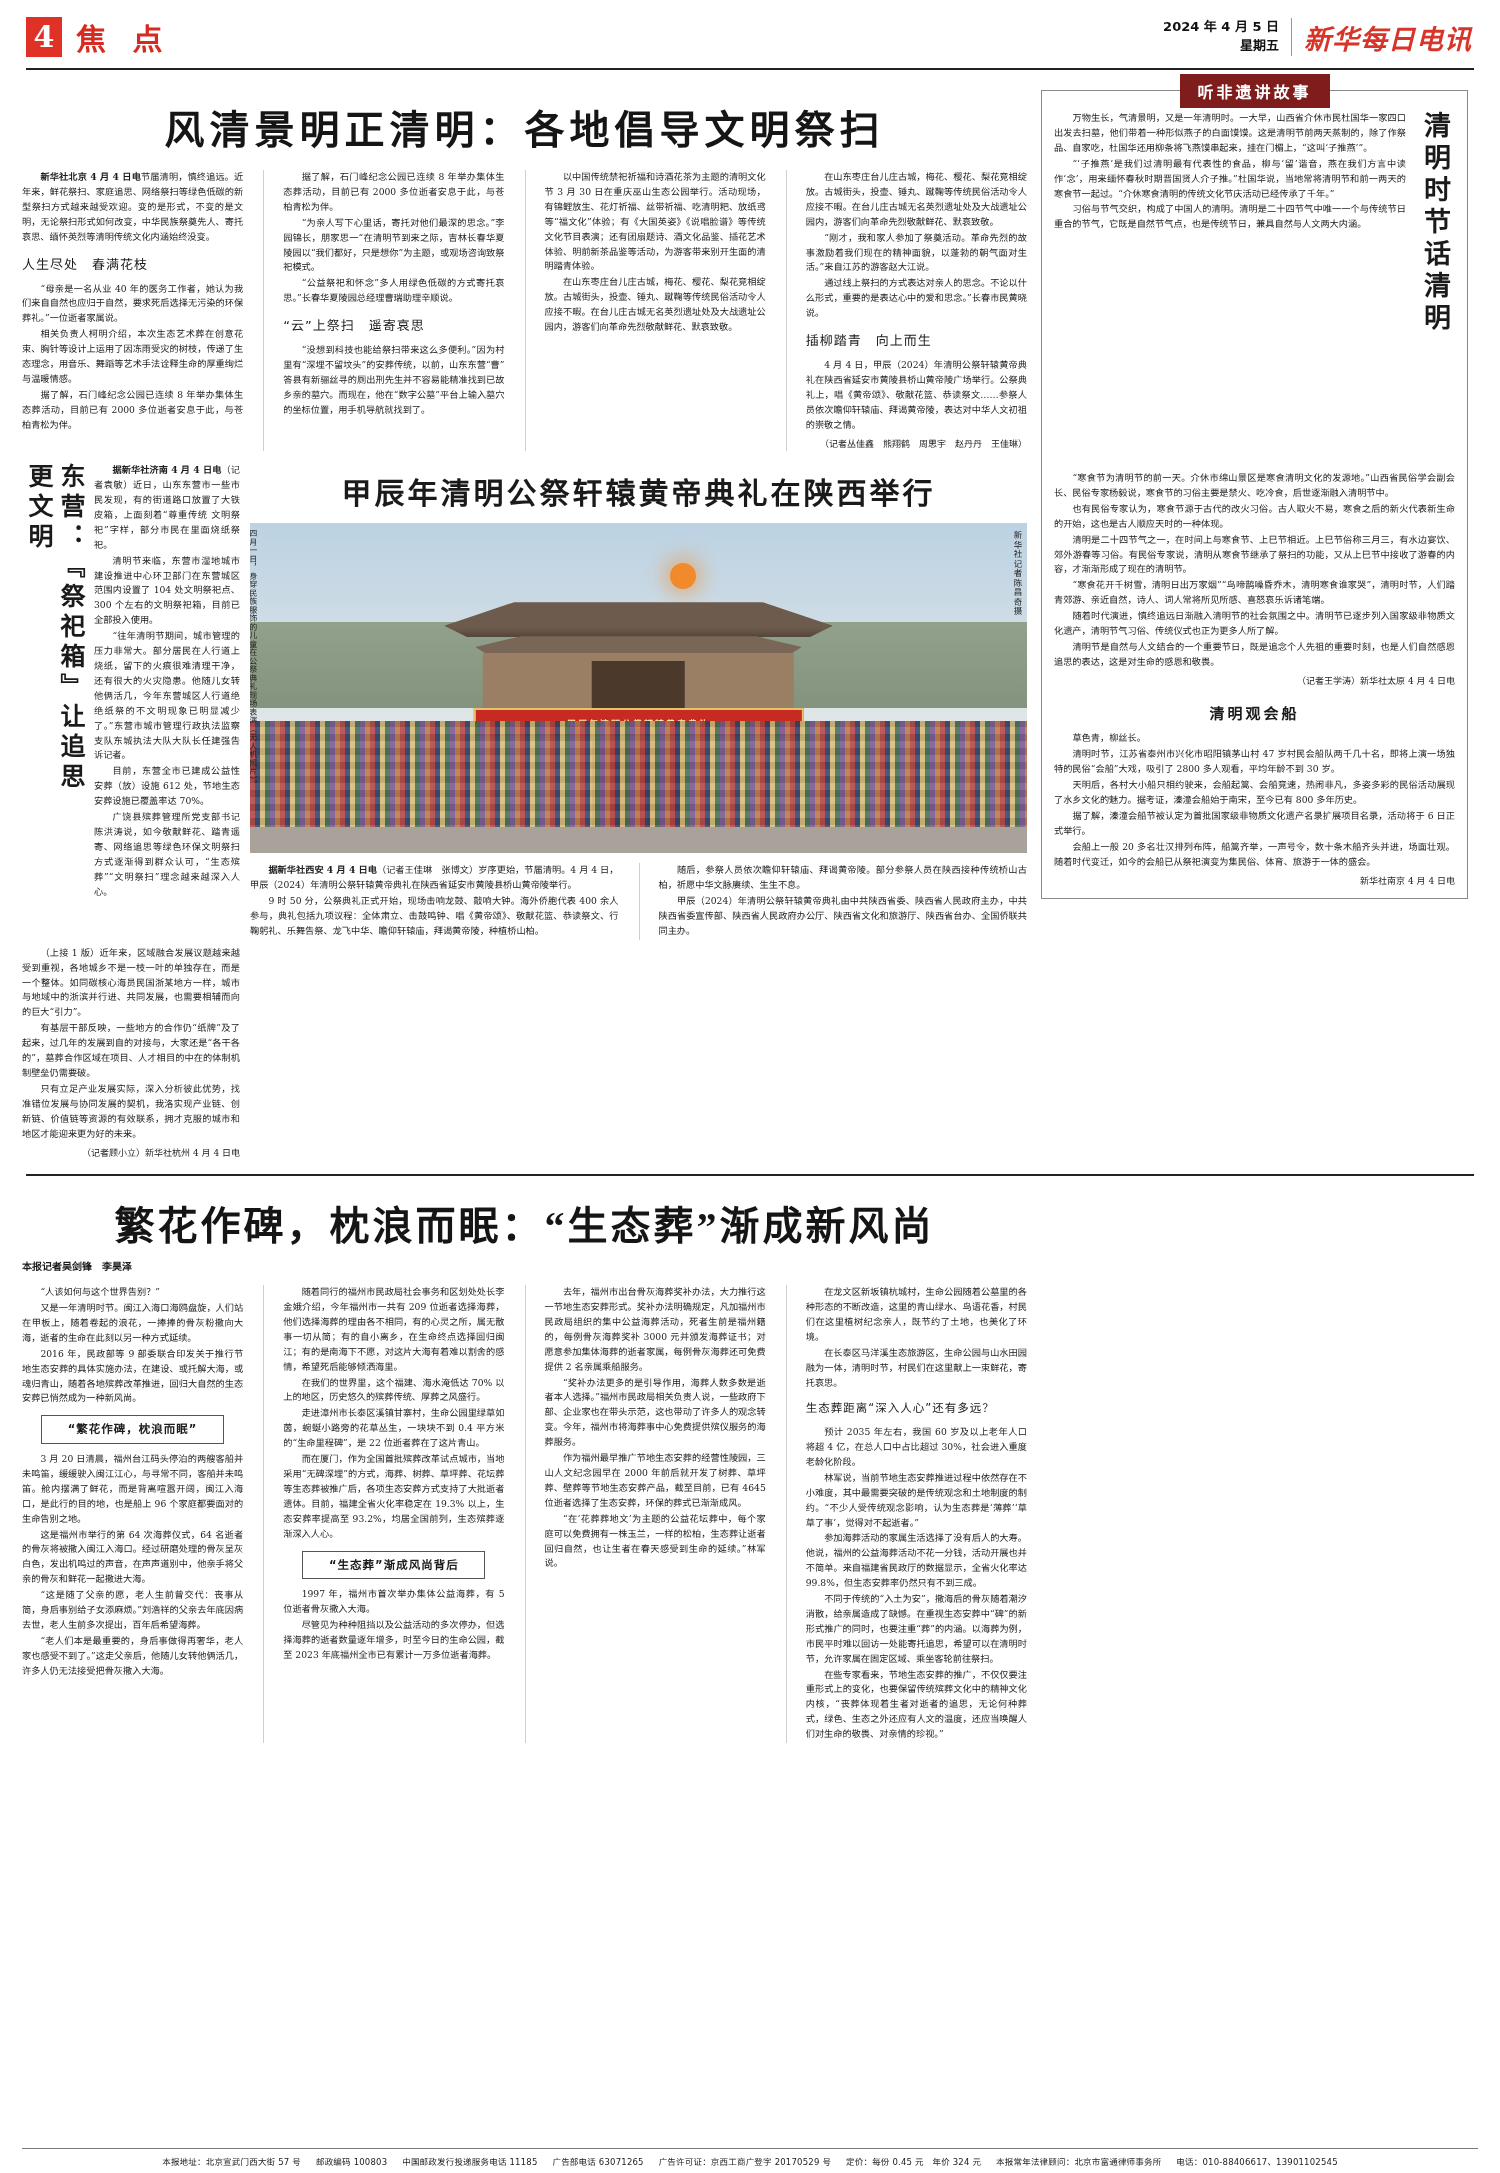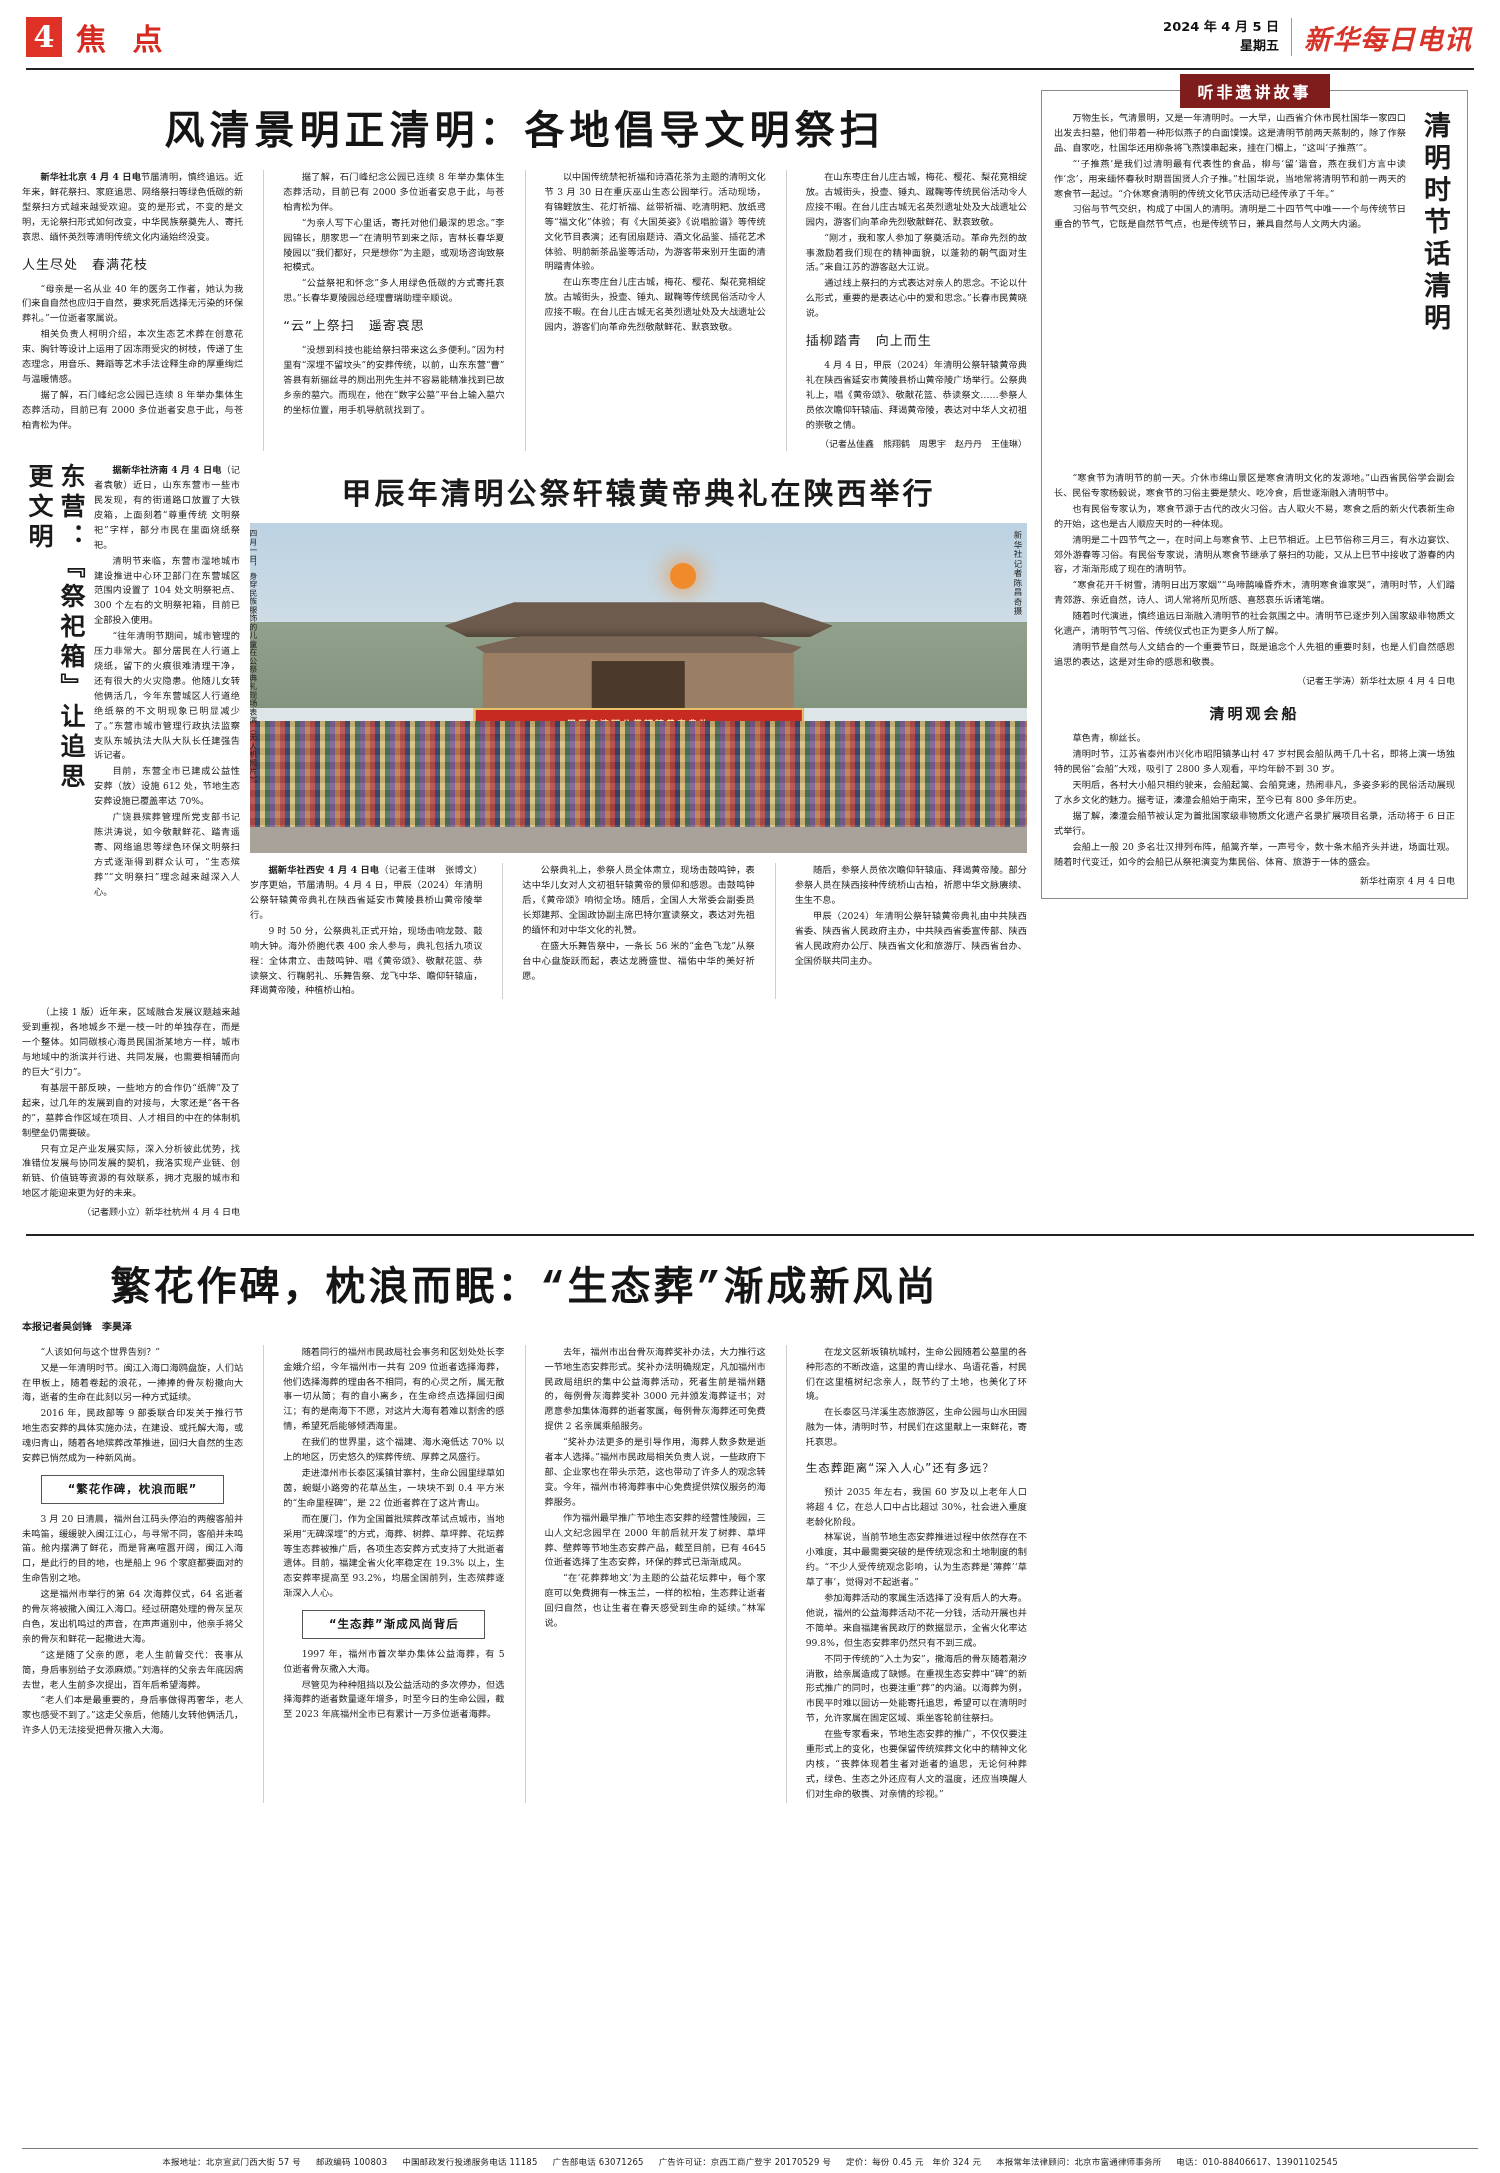--- a/index.html
+++ b/index.html
@@ -161,21 +161,21 @@
   .rail-col{flex:1;order:1;}
   .rail-subhead{
     text-align:center;font-weight:bold;font-size:15px;margin:14px 0 8px 0;
     letter-spacing:3px;font-family:"DejaVu Serif","Liberation Serif",serif;
   }
 
   
   .bottom-sep{border-top:2px solid #222;margin:14px 4px 0 4px;}
   .headline-2{
     text-align:center;font-size:40px;font-weight:bold;letter-spacing:3px;
-    font-family:Liberation Mono, monospace;
+    font-family:Liberation Serif, serif;
     margin:18px 0 6px 0;color:#151515;white-space:nowrap;
   }
   .byline-2{font-weight:bold;font-size:10px;margin-bottom:4px;
             font-family:"DejaVu Sans","Liberation Sans",sans-serif;}
   .cols-bottom{display:flex;gap:20px;margin-top:12px;}
   .cols-bottom>div{flex:1;}
   .boxed-sub{
     border:1px solid #555;text-align:center;font-weight:bold;font-size:11.5px;
     padding:4px 2px;margin:9px auto 8px auto;width:80%;letter-spacing:1px;
     font-family:"DejaVu Sans","Liberation Sans",sans-serif;
@@ -283,24 +283,20 @@
               <div class="photo-credit-v">新华社记者陈昌奇摄</div>
             </div>
           </div>
 
           <div class="cols-3" style="margin-top:10px;">
             <div class="body-txt">
               <p><span class="lead-strong">据新华社西安 4 月 4 日电</span><span>（记者王佳琳　张博文）</span><span>岁序更始，节届清明。4 月 4 日，甲辰（2024）年清明公祭轩辕黄帝典礼在陕西省延安市黄陵县桥山黄帝陵举行。</span></p>
               <p>9 时 50 分，公祭典礼正式开始，现场击响龙鼓、敲响大钟。海外侨胞代表 400 余人参与，典礼包括九项议程：全体肃立、击鼓鸣钟、唱《黄帝颂》、敬献花篮、恭读祭文、行鞠躬礼、乐舞告祭、龙飞中华、瞻仰轩辕庙，拜谒黄帝陵，种植桥山柏。</p>
             </div>
             <div class="body-txt col-sep">
-              <p>公祭典礼上，参祭人员全体肃立，现场击鼓鸣钟，表达中华儿女对人文初祖轩辕黄帝的景仰和感恩。击鼓鸣钟后，《黄帝颂》响彻全场。随后，全国人大常委会副委员长郑建邦、全国政协副主席巴特尔宣读祭文，表达对先祖的缅怀和对中华文化的礼赞。</p>
-              <p>在盛大乐舞告祭中，一条长 56 米的“金色飞龙”从祭台中心盘旋跃而起，表达龙腾盛世、福佑中华的美好祈愿。</p>
-            </div>
-            <div class="body-txt col-sep">
               <p>随后，参祭人员依次瞻仰轩辕庙、拜谒黄帝陵。部分参祭人员在陕西接种传统桥山古柏，祈愿中华文脉赓续、生生不息。</p>
               <p>甲辰（2024）年清明公祭轩辕黄帝典礼由中共陕西省委、陕西省人民政府主办，中共陕西省委宣传部、陕西省人民政府办公厅、陕西省文化和旅游厅、陕西省台办、全国侨联共同主办。</p>
             </div>
           </div>
 
         </div>
       </div>
 
       <div class="body-txt" style="width:218px;margin-top:6px;">
         <p>（上接 1 版）近年来，区域融合发展议题越来越受到重视，各地城乡不是一枝一叶的单独存在，而是一个整体。如同碳核心海员民国浙某地方一样，城市与地域中的浙滨并行进、共同发展，也需要相辅而向的巨大“引力”。</p>

